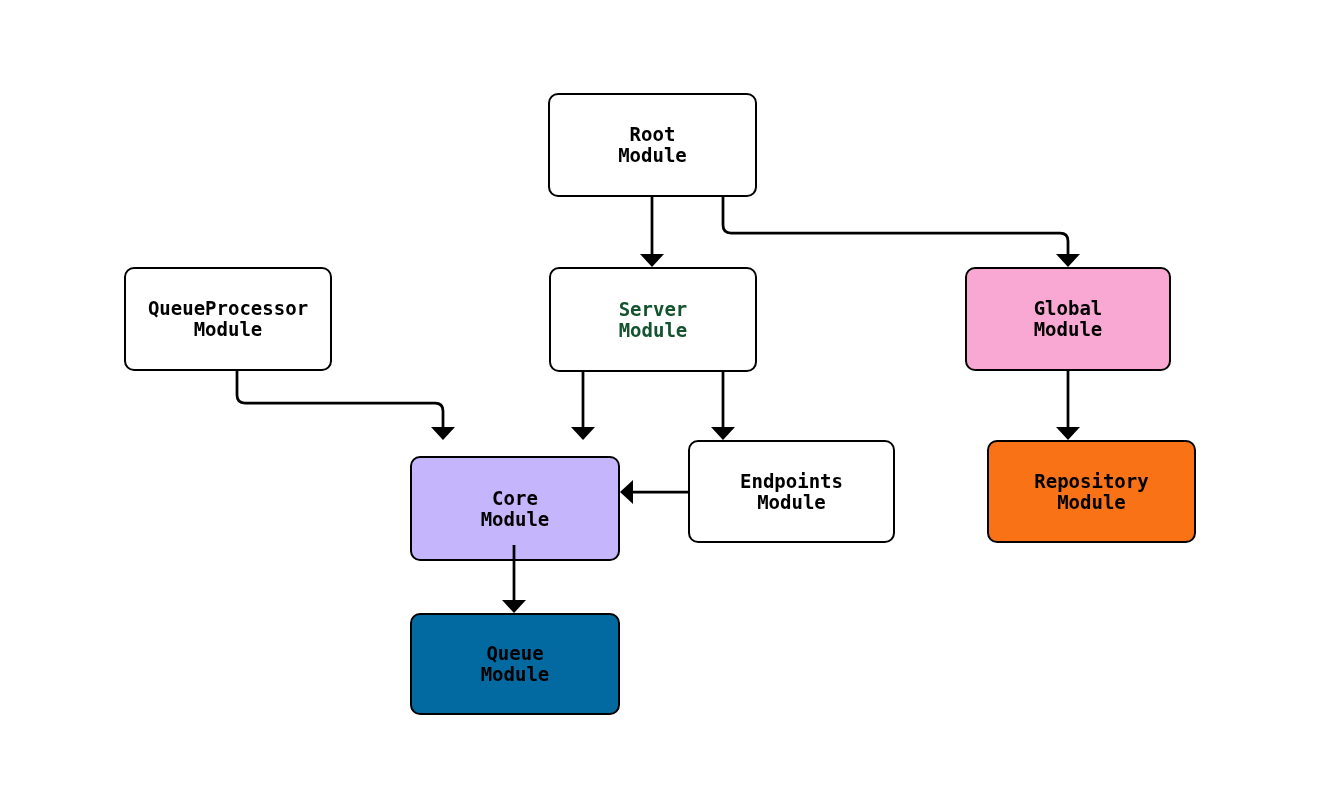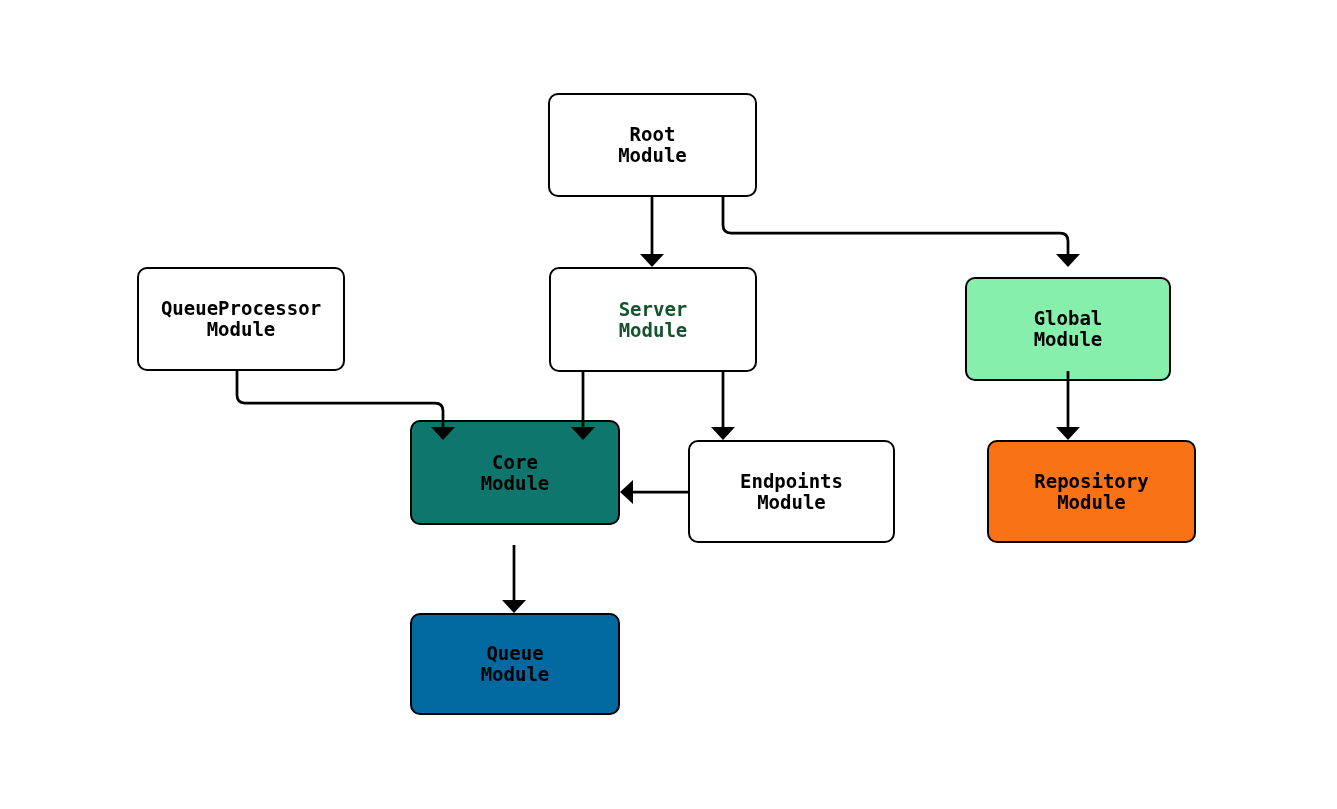--- a/index.html
+++ b/index.html
@@ -76,29 +76,29 @@
       <polygon points="514,613 502,600 526,600" fill="#000000"></polygon>
     </svg>
     <div class="node" style="left: 548px; top: 93px; width: 209px; height: 104px; background: rgb(255, 255, 255); border-color: rgb(0, 0, 0);">
       <div class="node-label" style="color: rgb(0, 0, 0);">Root
 Module</div>
     </div>
     <div class="node" style="left: 549px; top: 267px; width: 208px; height: 105px; background: rgb(255, 255, 255); border-color: rgb(0, 0, 0);">
       <div class="node-label" style="color: #14532d;">Server
 Module</div>
     </div>
-    <div class="node" style="left: 137px; top: 267px; width: 208px; height: 104px; background: rgb(255, 255, 255); border-color: rgb(0, 0, 0);">
+    <div class="node" style="left: 124px; top: 267px; width: 208px; height: 104px; background: rgb(255, 255, 255); border-color: rgb(0, 0, 0);">
       <div class="node-label" style="color: rgb(0, 0, 0);">QueueProcessor
 Module</div>
     </div>
-    <div class="node" style="left: 965px; top: 267px; width: 206px; height: 104px; background: #86efac; border-color: rgb(0, 0, 0); margin-top: 10px;">
+    <div class="node" style="left: 965px; top: 267px; width: 206px; height: 104px; background: #f9a8d4; border-color: rgb(0, 0, 0);">
       <div class="node-label" style="color: rgb(0, 0, 0);">Global
 Module</div>
     </div>
-    <div class="node" style="left: 410px; top: 420px; width: 210px; height: 105px; background: #0f766e; border-color: rgb(0, 0, 0);">
+    <div class="node" style="left: 410px; top: 456px; width: 210px; height: 105px; background: #c4b5fd; border-color: rgb(0, 0, 0);">
       <div class="node-label" style="color: rgb(0, 0, 0);">Core
 Module</div>
     </div>
     <div class="node" style="left: 688px; top: 440px; width: 207px; height: 103px; background: rgb(255, 255, 255); border-color: rgb(0, 0, 0);">
       <div class="node-label" style="color: rgb(0, 0, 0); text-align: center;">Endpoints
 Module</div>
     </div>
     <div class="node" style="left: 963px; top: 440px; width: 209px; height: 103px; background: #f97316; border-color: rgb(0, 0, 0); margin-left: 24px;">
       <div class="node-label" style="color: rgb(0, 0, 0);">Repository
 Module</div>

